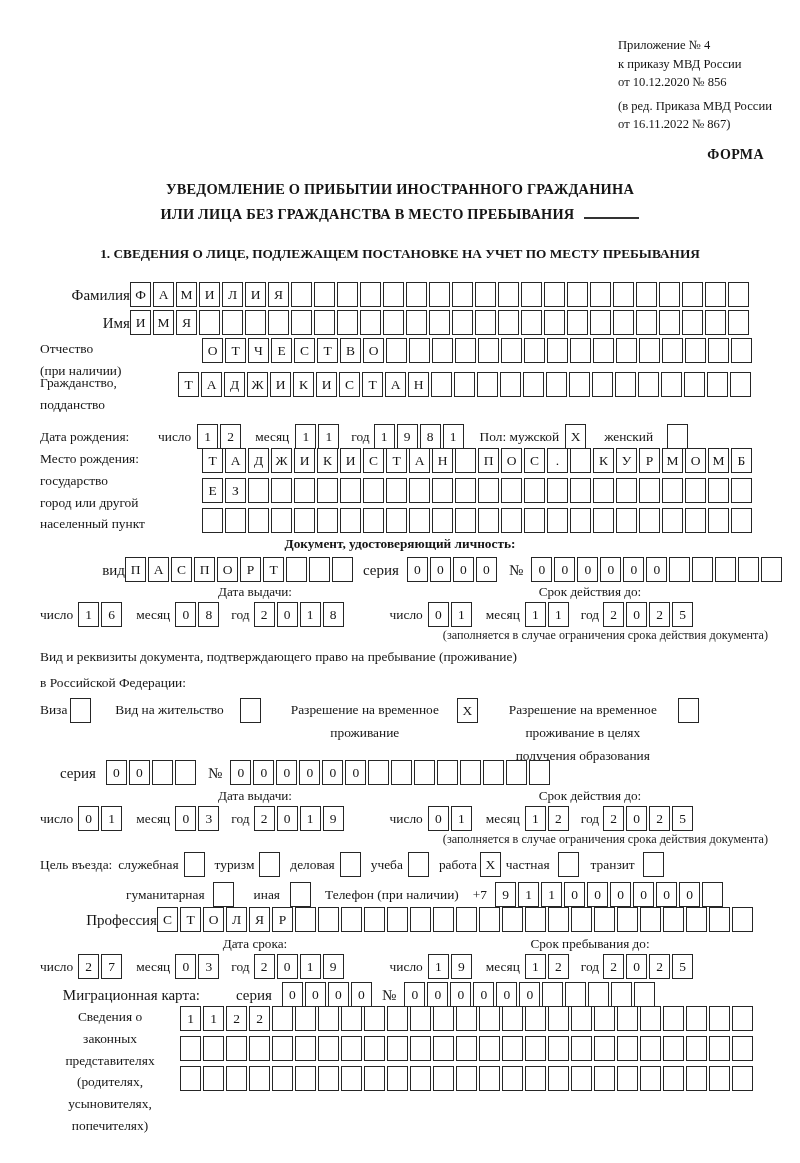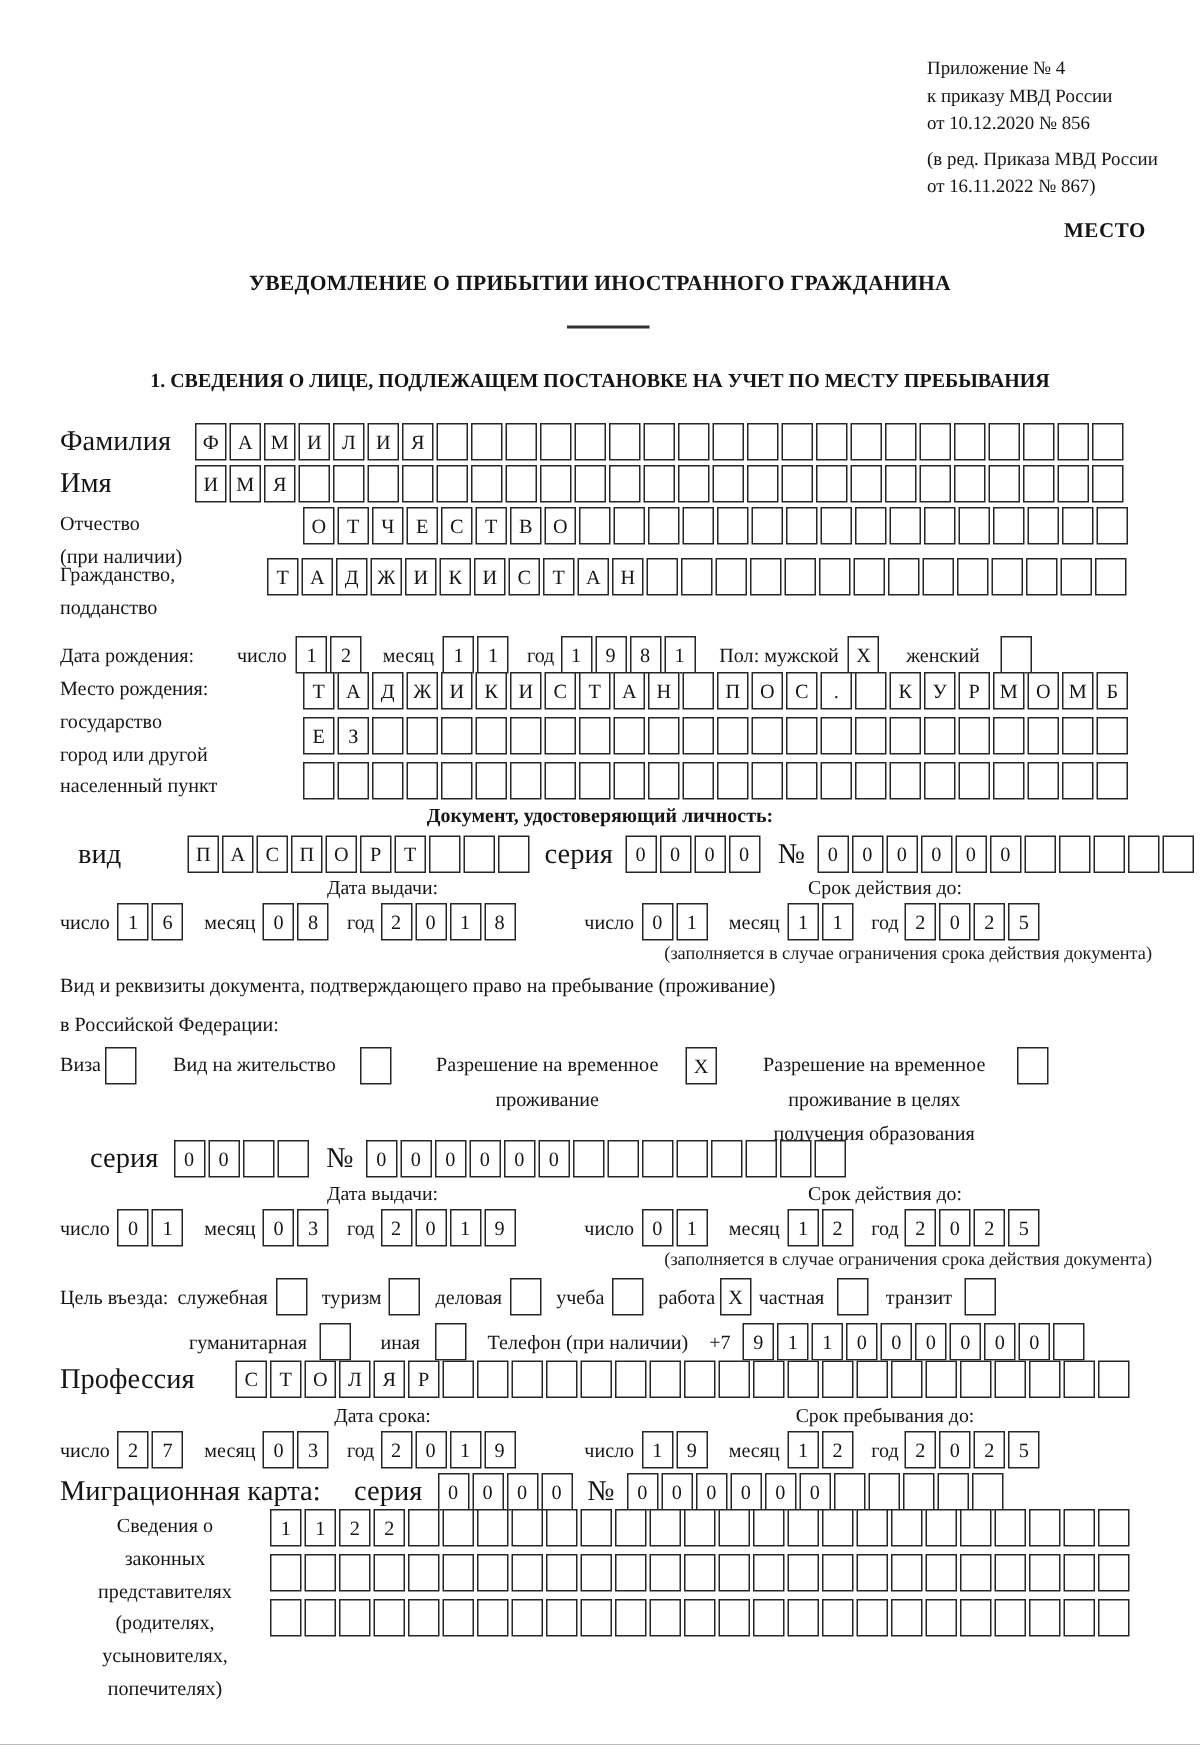--- a/index.html
+++ b/index.html
@@ -1,20 +1,20 @@
 <!DOCTYPE html>
 <html><head>
 <meta charset="utf-8">
 <style>
   html,body{margin:0;padding:0;background:#888;}
   .page{position:relative;width:800px;height:1163px;background:#ffffff;margin:0 auto;
         font-family:"Liberation Serif",serif;color:#151515;overflow:hidden;}
   .abs{position:absolute;}
   .row{position:absolute;display:flex;align-items:flex-start;white-space:nowrap;}
-  .lbl{font-size:19px;line-height:26px;}
+  .lbl{font-size:15px;line-height:26px;text-align:right;}
   .lbl2{font-size:13.4px;line-height:22px;}
   .b{font-weight:bold;}
   .center{text-align:center;}
   .cells{display:inline-flex;flex:none;}
   .cell{flex:none;width:19px;height:23px;border:1.5px solid #262626;margin-right:2px;
         display:inline-flex;align-items:center;justify-content:center;
         font-size:13.5px;background:#fff;}
   .note{font-size:12.2px;color:#1b1b1b;}
   .annex{font-size:12.6px;line-height:18.5px;}
   .title{font-size:14.4px;font-weight:bold;letter-spacing:.2px;}
@@ -30,25 +30,25 @@
 <div class="page">
 
   <div class="abs annex" style="left:618px;top:36px;">
     <div>Приложение № 4</div>
     <div>к приказу МВД России</div>
     <div>от 10.12.2020 № 856</div>
     <div style="margin-top:5px;">(в ред. Приказа МВД России</div>
     <div>от 16.11.2022 № 867)</div>
   </div>
 
-  <div class="abs b" style="top:147px;left:0;right:36px;text-align:right;font-size:14px;letter-spacing:.4px;">МЕСТО</div>
+  <div class="abs b" style="top:147px;left:0;right:36px;text-align:right;font-size:14px;letter-spacing:.4px;">ФОРМА</div>
 
   <div class="abs title center" style="top:181px;left:0;right:0;">УВЕДОМЛЕНИЕ О ПРИБЫТИИ ИНОСТРАННОГО ГРАЖДАНИНА</div>
   <div class="abs title center" style="top:204px;left:0;right:0;">
-    <span class="uline"></span>
+    <span>ИЛИ ЛИЦА БЕЗ ГРАЖДАНСТВА В МЕСТО ПРЕБЫВАНИЯ</span><span class="uline"></span>
   </div>
 
   <div class="abs b center" style="top:246px;left:0;right:0;font-size:13.3px;">1. СВЕДЕНИЯ О ЛИЦЕ, ПОДЛЕЖАЩЕМ ПОСТАНОВКЕ НА УЧЕТ ПО МЕСТУ ПРЕБЫВАНИЯ</div>
 
   <div class="row" style="left:40px;top:282px;">
     <span class="lbl" style="width:90px;">Фамилия</span>
     <span class="cells">
         <span class="cell">Ф</span>
         <span class="cell">А</span>
         <span class="cell">М</span>

